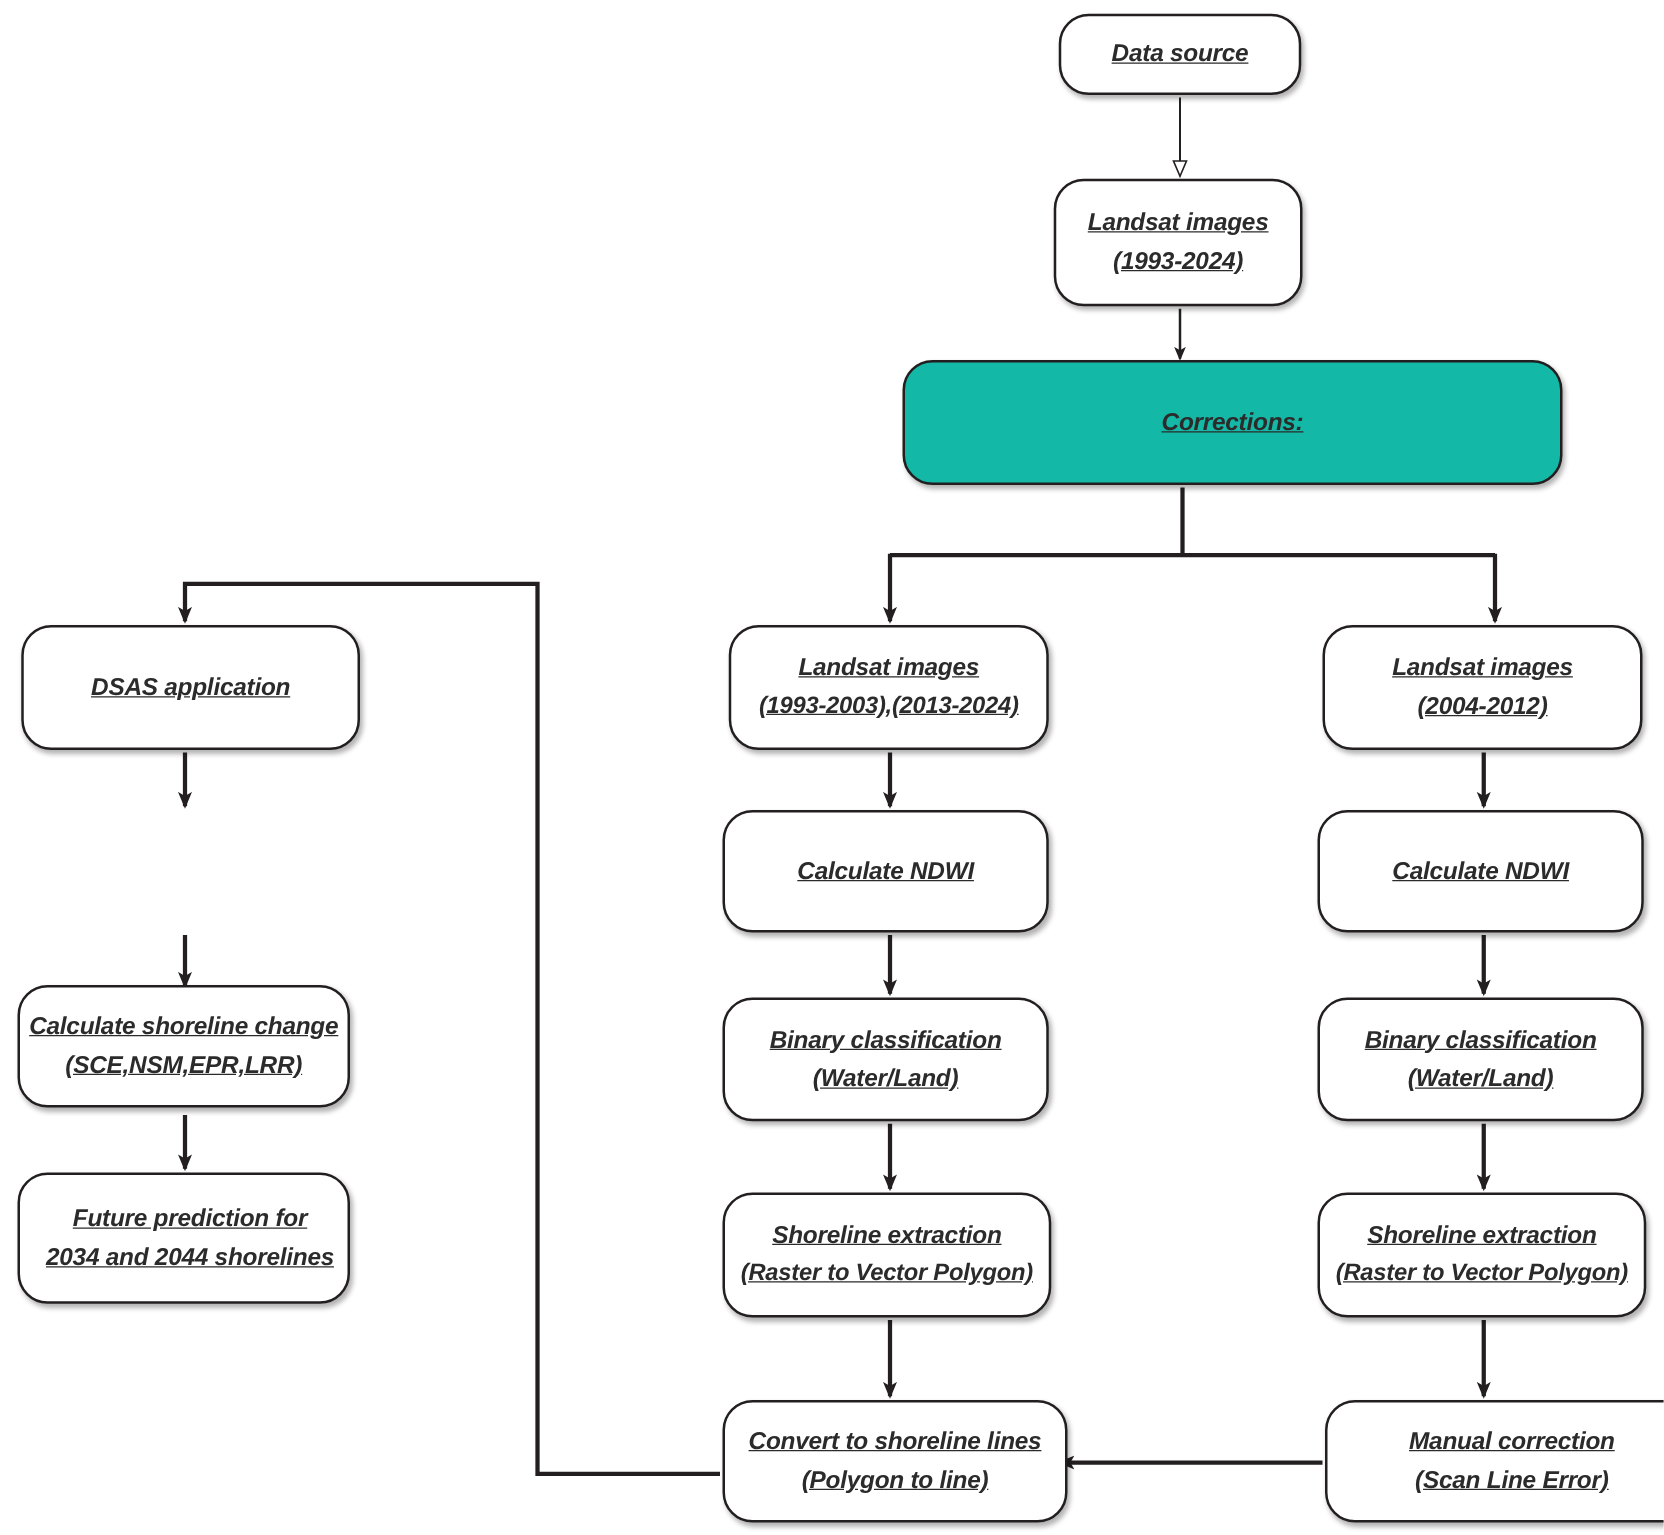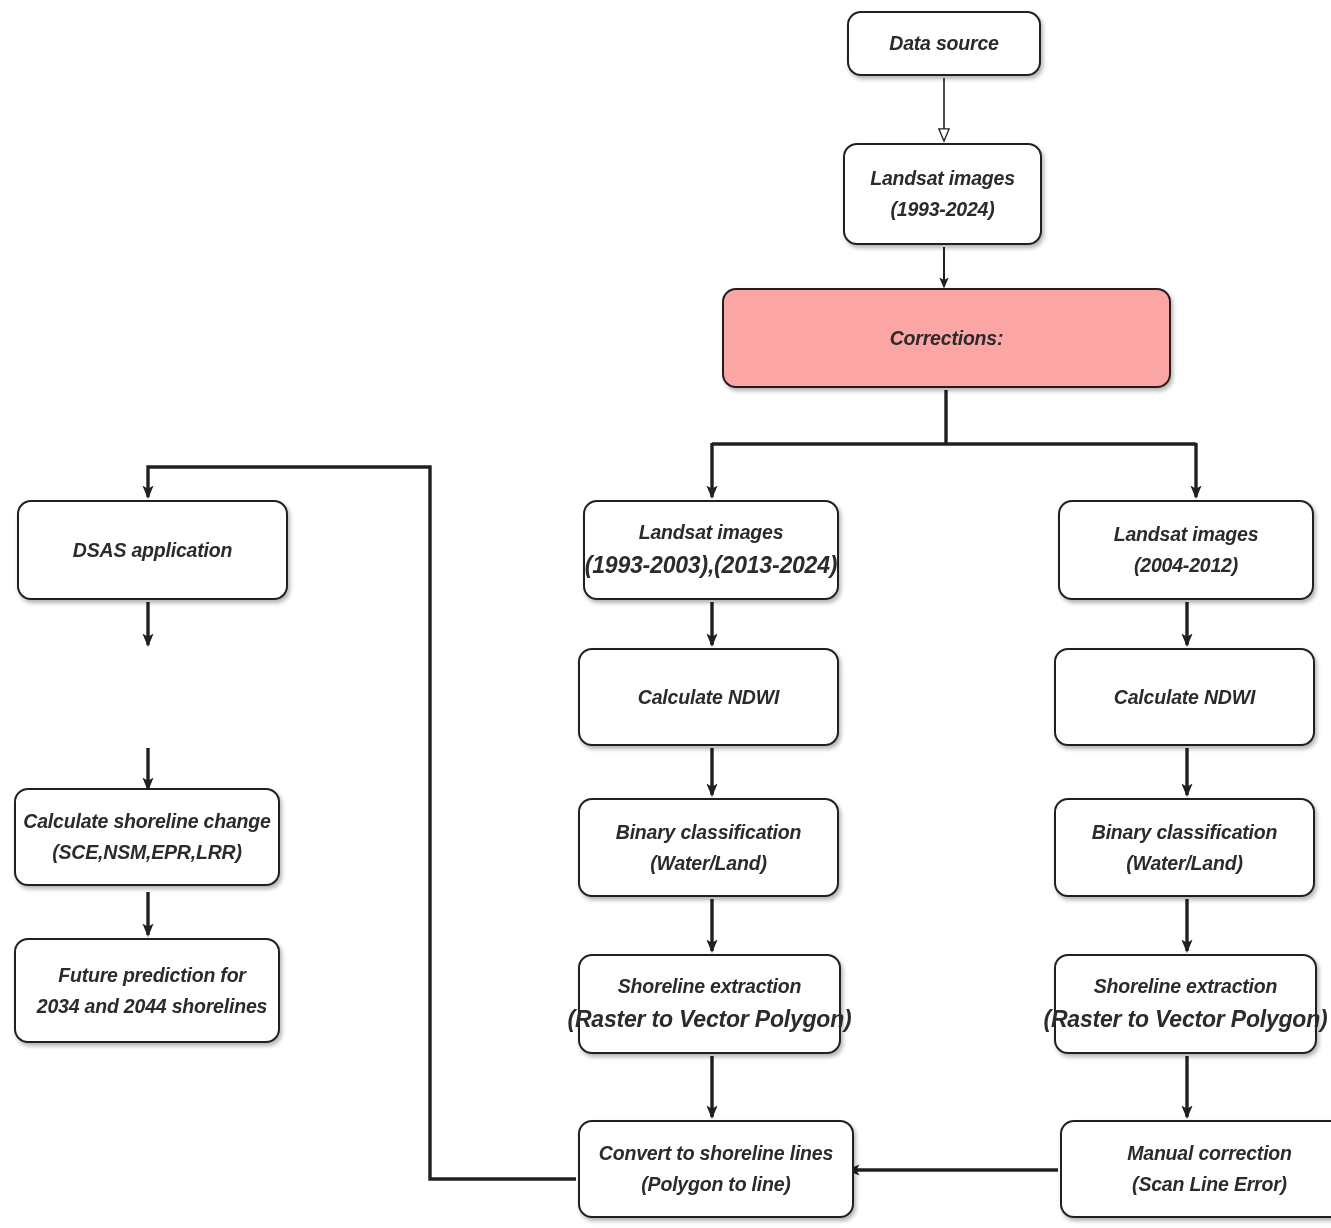--- a/index.html
+++ b/index.html
@@ -24,48 +24,49 @@
     top: 0;
     width: 1331px;
     height: 1228px;
     pointer-events: none;
   }
   .node {
     position: absolute;
     box-sizing: border-box;
     background: #ffffff;
     border: 2.5px solid #231f20;
-    border-radius: 14px;
+    border-radius: 24px;
     box-shadow: 2px 3px 4px rgba(0,0,0,0.30);
     display: flex;
     flex-direction: column;
     align-items: center;
     justify-content: center;
     text-align: left;
     font-style: italic;
     font-weight: bold;
     color: #2b2b2b;
     font-size: 19.5px;
     line-height: 1.18;
     letter-spacing: -0.2px;
     padding: 4px 6px;
     z-index: 2;
+    text-decoration: underline;
   }
   .node .ln {
     display: block;
     white-space: nowrap;
   }
   .node.two-line .ln + .ln {
     margin-top: 8px;
   }
   .node.tight .ln + .ln {
     margin-top: 3px;
   }
   .node .ln.small {
-    font-size: 23px;
+    font-size: 19px;
   }
 </style>
 </head>
 <body>
 
 <div id="flow-root" style="background: rgb(255, 255, 255);">
 
   <svg id="edge-layer" viewBox="0 0 1331 1228" width="1331" height="1228" xmlns="http://www.w3.org/2000/svg">
     <defs>
       <marker id="arrowFilled" markerWidth="14" markerHeight="14" refX="9.5" refY="5" orient="auto" markerUnits="userSpaceOnUse">
@@ -112,21 +113,21 @@
 
   <div class="node" style="left: 847px; top: 11px; width: 194px; height: 65px; background: rgb(255, 255, 255); border-color: rgb(35, 31, 32); color: rgb(43, 43, 43);">
     <span class="ln">Data source</span>
   </div>
 
   <div class="node two-line" style="left: 843px; top: 143px; width: 199px; height: 102px; background: rgb(255, 255, 255); border-color: rgb(35, 31, 32); color: rgb(43, 43, 43);">
     <span class="ln">Landsat images</span>
     <span class="ln">(1993-2024)</span>
   </div>
 
-  <div class="node two-line" style="left: 722px; top: 288px; width: 449px; height: 100px; background: #fca5a5; border-color: rgb(35, 31, 32); color: rgb(43, 43, 43);">
+  <div class="node two-line" style="left: 722px; top: 288px; width: 528px; height: 100px; background: #14b8a6; border-color: rgb(35, 31, 32); color: rgb(43, 43, 43);">
     <span class="ln">Corrections:</span>
   </div>
 
   <div class="node two-line" style="left: 583px; top: 500px; width: 256px; height: 100px; background: rgb(255, 255, 255); border-color: rgb(35, 31, 32); color: rgb(43, 43, 43);">
     <span class="ln">Landsat images</span>
     <span class="ln small">(1993-2003),(2013-2024)</span>
   </div>
 
   <div class="node two-line" style="left: 1058px; top: 500px; width: 256px; height: 100px; background: rgb(255, 255, 255); border-color: rgb(35, 31, 32); color: rgb(43, 43, 43);">
     <span class="ln">Landsat images</span>

